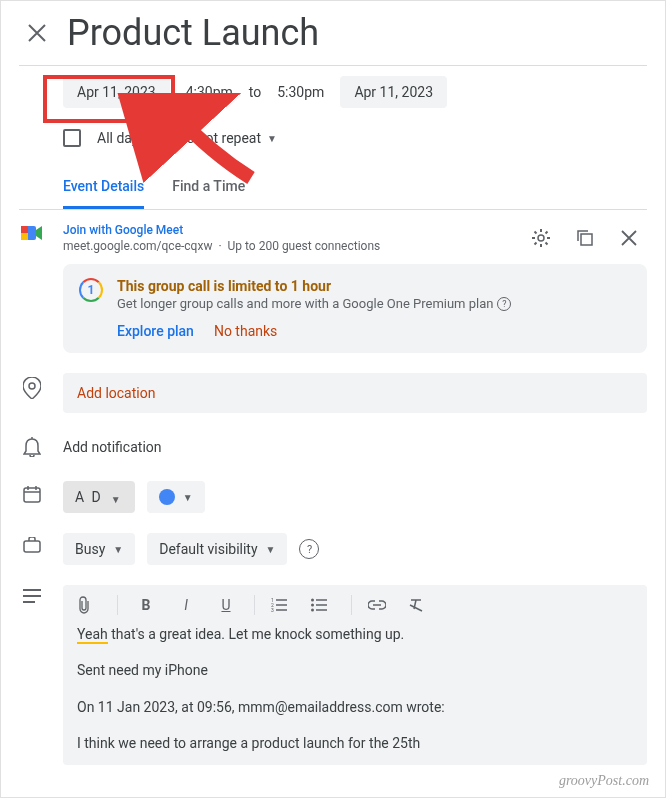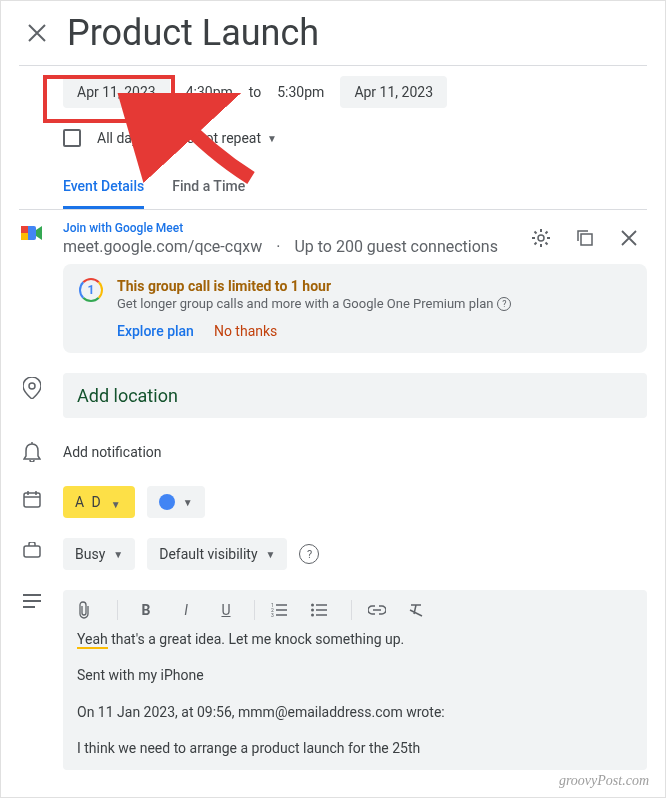--- a/index.html
+++ b/index.html
@@ -22,35 +22,35 @@
 .caret { font-size: 10px; color: #5f6368; }
 .tabs { display: flex; padding: 20px 18px 0 62px; gap: 28px; font-size: 14px; }
 .tab { padding-bottom: 12px; cursor: pointer; color: #5f6368; font-weight: 500; }
 .tab.active { color: #1a73e8; border-bottom: 3px solid #1a73e8; }
 .tab-divider { height: 1px; background: #dadce0; margin: 0 18px; }
 .section { display: flex; padding: 10px 18px 10px 18px; gap: 18px; align-items: flex-start; }
 .section-icon { width: 26px; display: flex; justify-content: center; align-items: center; padding-top: 4px; color: #5f6368; flex-shrink: 0; }
 .section-content { flex: 1; min-width: 0; }
 .meet-row { display: flex; align-items: center; justify-content: space-between; }
 .meet-left .meet-link { color: #1a73e8; font-weight: 500; font-size: 12px; cursor: pointer; }
-.meet-sub { font-size: 16px; color: #5f6368; margin-top: 2px; display: flex; align-items: flex-start; gap: 14px; }
+.meet-sub { font-size: 12px; color: #5f6368; margin-top: 2px; display: flex; align-items: flex-start; gap: 6px; }
 .meet-sub .dot { color: #5f6368; }
 .meet-actions { display: flex; gap: 8px; color: #5f6368; }
 .icon-btn { width: 36px; height: 36px; display: flex; align-items: center; justify-content: center; cursor: pointer; border-radius: 50%; font-size: 18px; }
 .info-box { background: #f1f3f4; border-radius: 8px; padding: 14px 16px; margin-top: 8px; display: flex; gap: 14px; }
 .info-icon-circle { width: 24px; height: 24px; border-radius: 50%; border: 2px solid; border-color: #ea4335 #fbbc04 #34a853 #4285f4; display: flex; align-items: center; justify-content: center; font-size: 12px; font-weight: bold; color: #4285f4; flex-shrink: 0; }
 .info-title { font-size: 14px; font-weight: 700; color: #a16207; }
 .info-sub { font-size: 13px; color: #5f6368; margin-top: 2px; display: flex; align-items: center; gap: 4px; }
 .info-actions { margin-top: 12px; display: flex; gap: 20px; font-size: 14px; text-align: center; }
 .explore { color: #1a73e8; font-weight: 500; cursor: pointer; }
 .nothanks { color: #c2410c; cursor: pointer; }
-.input-field { background: #f1f3f4; border-radius: 4px; padding: 12px 14px; font-size: 18px; color: #14532d; cursor: text; }
+.input-field { background: #f1f3f4; border-radius: 4px; padding: 12px 14px; font-size: 14px; color: #c2410c; cursor: text; }
 .add-notif { font-size: 14px; color: #3c4043; padding: 6px 0; cursor: pointer; }
 .cal-row { display: flex; align-items: center; gap: 12px; }
-.cal-dd { background: #fde047; padding: 8px 12px; border-radius: 4px; display: flex; align-items: flex-end; gap: 8px; font-size: 14px; cursor: pointer; letter-spacing: 2px; }
+.cal-dd { background: #e5e5e5; padding: 8px 12px; border-radius: 4px; display: flex; align-items: flex-end; gap: 8px; font-size: 14px; cursor: pointer; letter-spacing: 2px; }
 .color-dd { background: #f1f3f4; padding: 8px 12px; border-radius: 4px; display: flex; align-items: center; gap: 8px; cursor: pointer; }
 .color-dot { width: 16px; height: 16px; background: #4285f4; border-radius: 50%; }
 .busy-row { display: flex; align-items: center; gap: 12px; }
 .pill-dd { background: #f1f3f4; padding: 8px 12px; border-radius: 4px; display: flex; align-items: center; gap: 8px; font-size: 14px; cursor: pointer; }
 .help-icon { width: 20px; height: 20px; border: 1.5px solid #5f6368; border-radius: 50%; display: flex; align-items: center; justify-content: center; font-size: 11px; color: #5f6368; cursor: pointer; }
 .desc-box { background: #f1f3f4; border-radius: 4px; padding: 10px 14px; font-size: 14px; }
 .toolbar { display: flex; align-items: center; gap: 16px; color: #5f6368; padding-bottom: 8px; }
 .toolbar .sep { width: 1px; height: 20px; background: #dadce0; }
 .tbtn { cursor: pointer; width: 24px; text-align: center; }
 .desc-text { color: #3c4043; line-height: 1.6; }
@@ -272,21 +272,21 @@
             </svg>
           </span>
         <span class="tbtn">
             <svg width="16" height="16" viewBox="0 0 16 16">
               <path d="M3 3 L13 3 M8 3 L6 12 M2 8 L14 14" stroke="#5f6368" stroke-width="1.5" fill="none"></path>
             </svg>
           </span>
       </div>
       <div class="desc-text">
         <p><span class="yeah">Yeah</span><span> that's a great idea. Let me knock something up.</span></p>
-        <p>Sent with my iPhone</p>
+        <p>Sent need my iPhone</p>
         <p>On 11 Jan 2023, at 09:56, mmm@emailaddress.com wrote:</p>
         <p style="margin-bottom:0;">I think we need to arrange a product launch for the 25th</p>
       </div>
     </div>
   </div>
 </div>
 
 <div class="watermark">groovyPost.com</div>
 
 </body></html>

